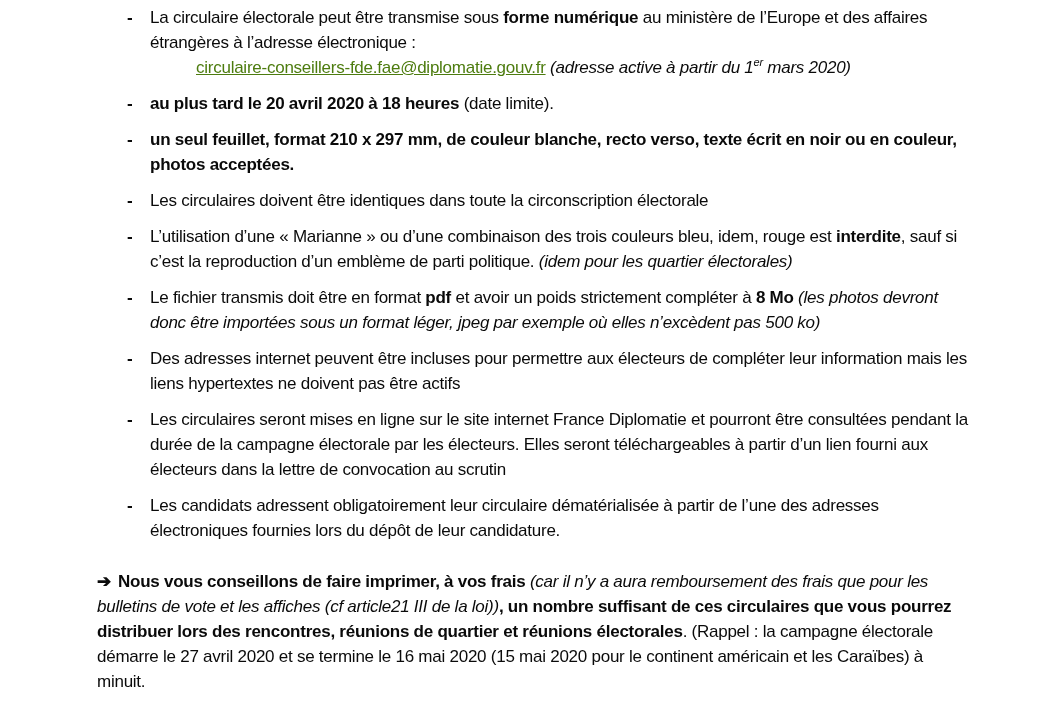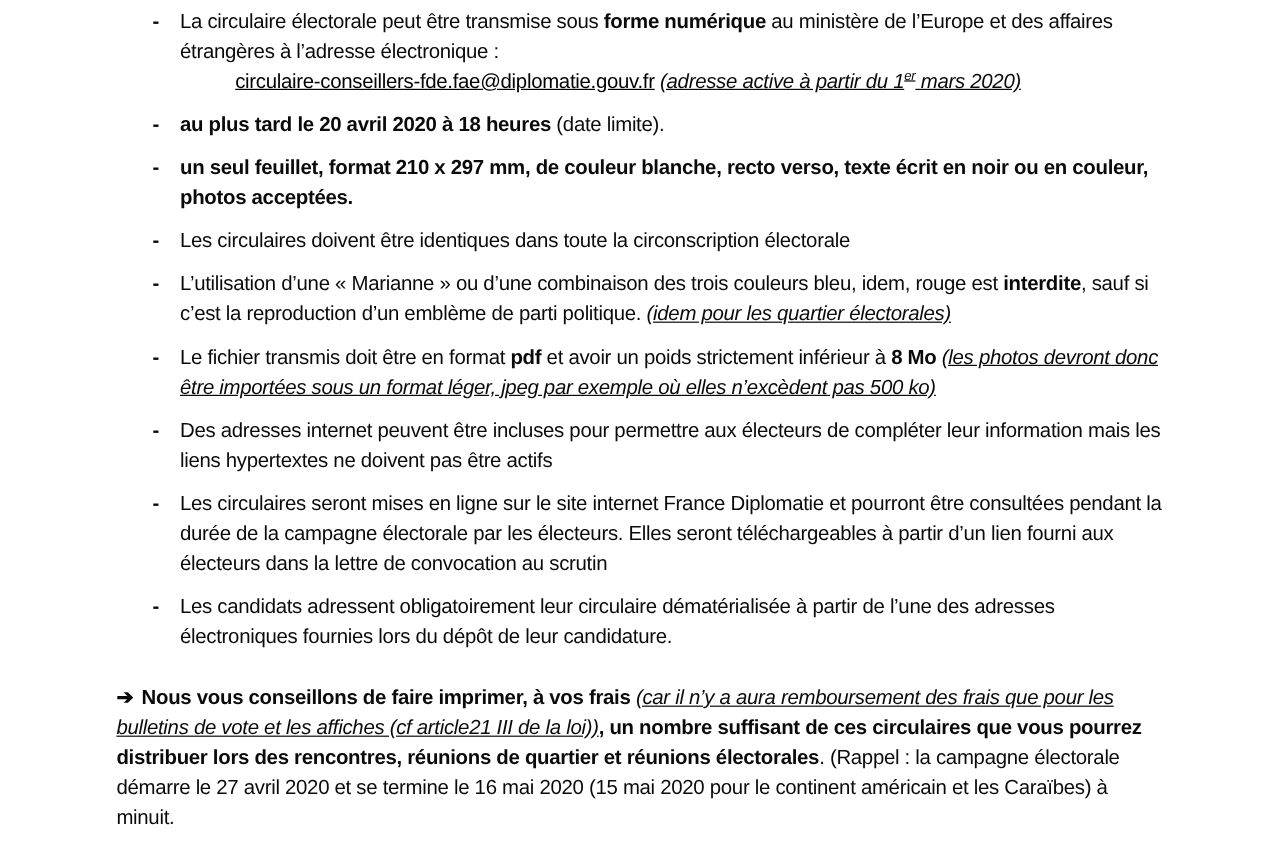--- a/index.html
+++ b/index.html
@@ -32,28 +32,28 @@
     margin-bottom: 11px;
   }
   .marker {
     width: 23px;
     flex: none;
     font-weight: 700;
   }
   .btext { flex: 1; }
   .subline { margin-left: 46px; }
   .b { font-weight: 700; }
-  .i { font-style: italic; text-decoration: underline; }
+  .i { font-style: italic; }
   .sup {
     vertical-align: super;
     font-size: 11px;
     line-height: 0;
   }
   .link {
-    color: #000000;
+    color: #4d7c0f;
     text-decoration: underline;
     cursor: pointer;
   }
   .footer { margin-top: 26px; }
   .arrow {
     font-weight: 700;
     margin-right: 7px;
   }
 </style>
 </head>
@@ -76,21 +76,21 @@
       <div class="bullet">
         <span class="marker">-</span>
         <div class="btext"><span>Les circulaires doivent être identiques dans toute la circonscription électorale</span></div>
       </div>
       <div class="bullet">
         <span class="marker">-</span>
         <div class="btext"><span>L’utilisation d’une « Marianne » ou d’une combinaison des trois couleurs bleu, idem, rouge est </span><span class="b">interdite</span><span>, sauf si c’est la reproduction d’un emblème de parti politique. </span><span class="i">(idem pour les quartier électorales)</span></div>
       </div>
       <div class="bullet">
         <span class="marker">-</span>
-        <div class="btext"><span>Le fichier transmis doit être en format </span><span class="b">pdf</span><span> et avoir un poids strictement inférieur à </span><span class="b">8 Mo</span><span> </span><span class="i">(les photos devront donc être importées sous un format léger, jpeg par exemple où elles n’excèdent pas 500 ko)</span></div>
+        <div class="btext"><span>Le fichier transmis doit être en format </span><span class="b">pdf</span><span> et avoir un poids strictement compléter à </span><span class="b">8 Mo</span><span> </span><span class="i">(les photos devront donc être importées sous un format léger, jpeg par exemple où elles n’excèdent pas 500 ko)</span></div>
       </div>
       <div class="bullet">
         <span class="marker">-</span>
         <div class="btext"><span>Des adresses internet peuvent être incluses pour permettre aux électeurs de compléter leur information mais les liens hypertextes ne doivent pas être actifs</span></div>
       </div>
       <div class="bullet">
         <span class="marker">-</span>
         <div class="btext"><span>Les circulaires seront mises en ligne sur le site internet France Diplomatie et pourront être consultées pendant la durée de la campagne électorale par les électeurs. Elles seront téléchargeables à partir d’un lien fourni aux électeurs dans la lettre de convocation au scrutin</span></div>
       </div>
       <div class="bullet">

